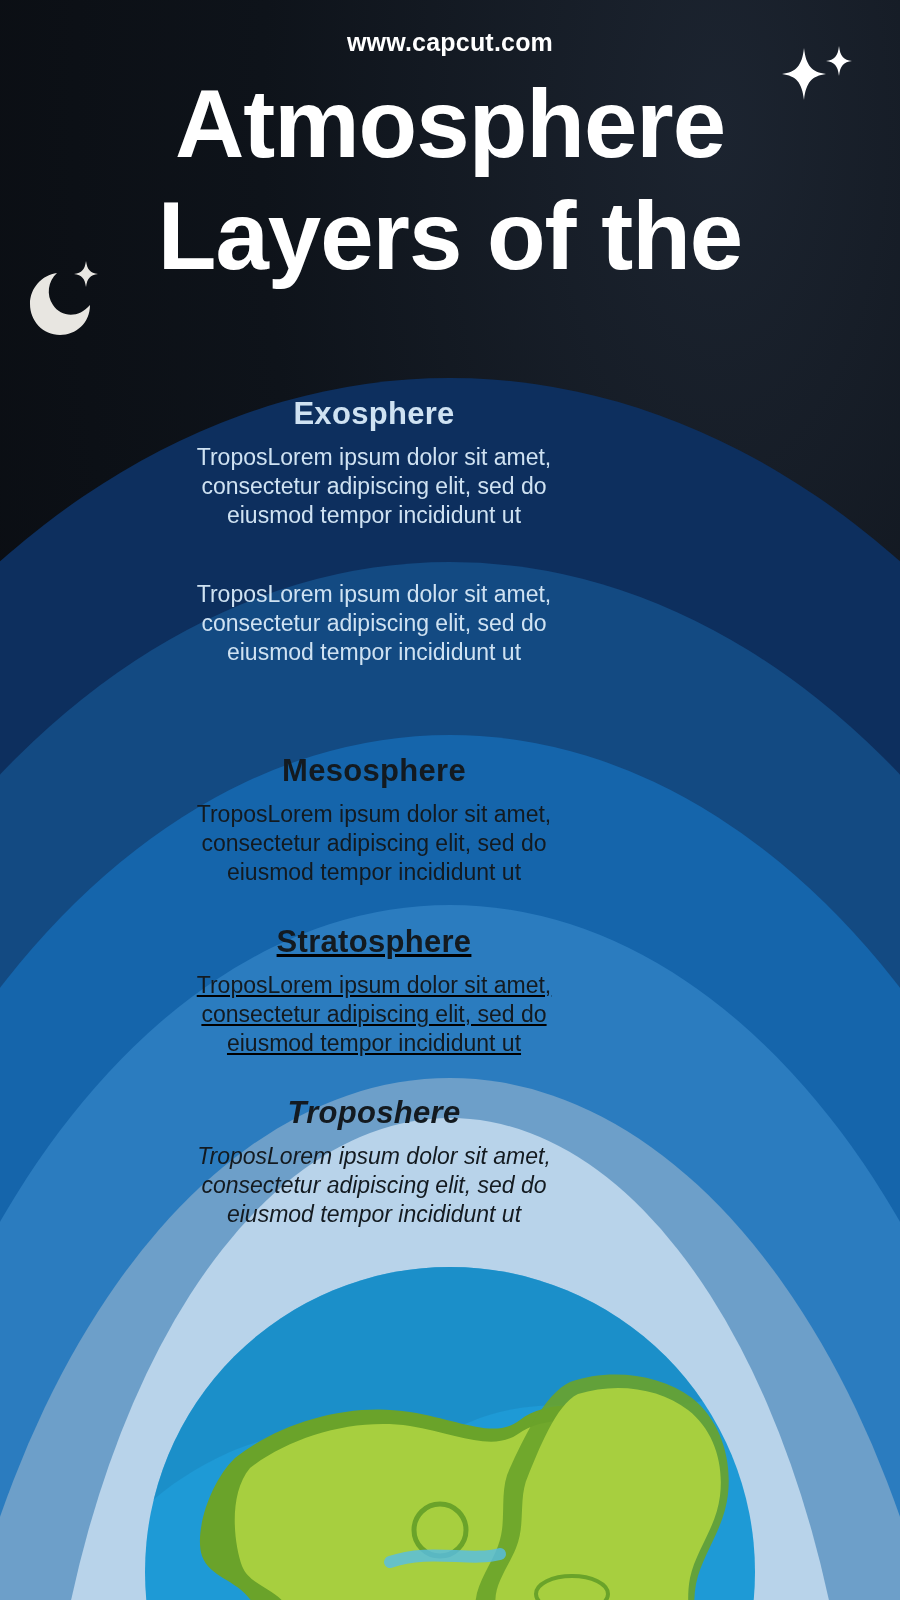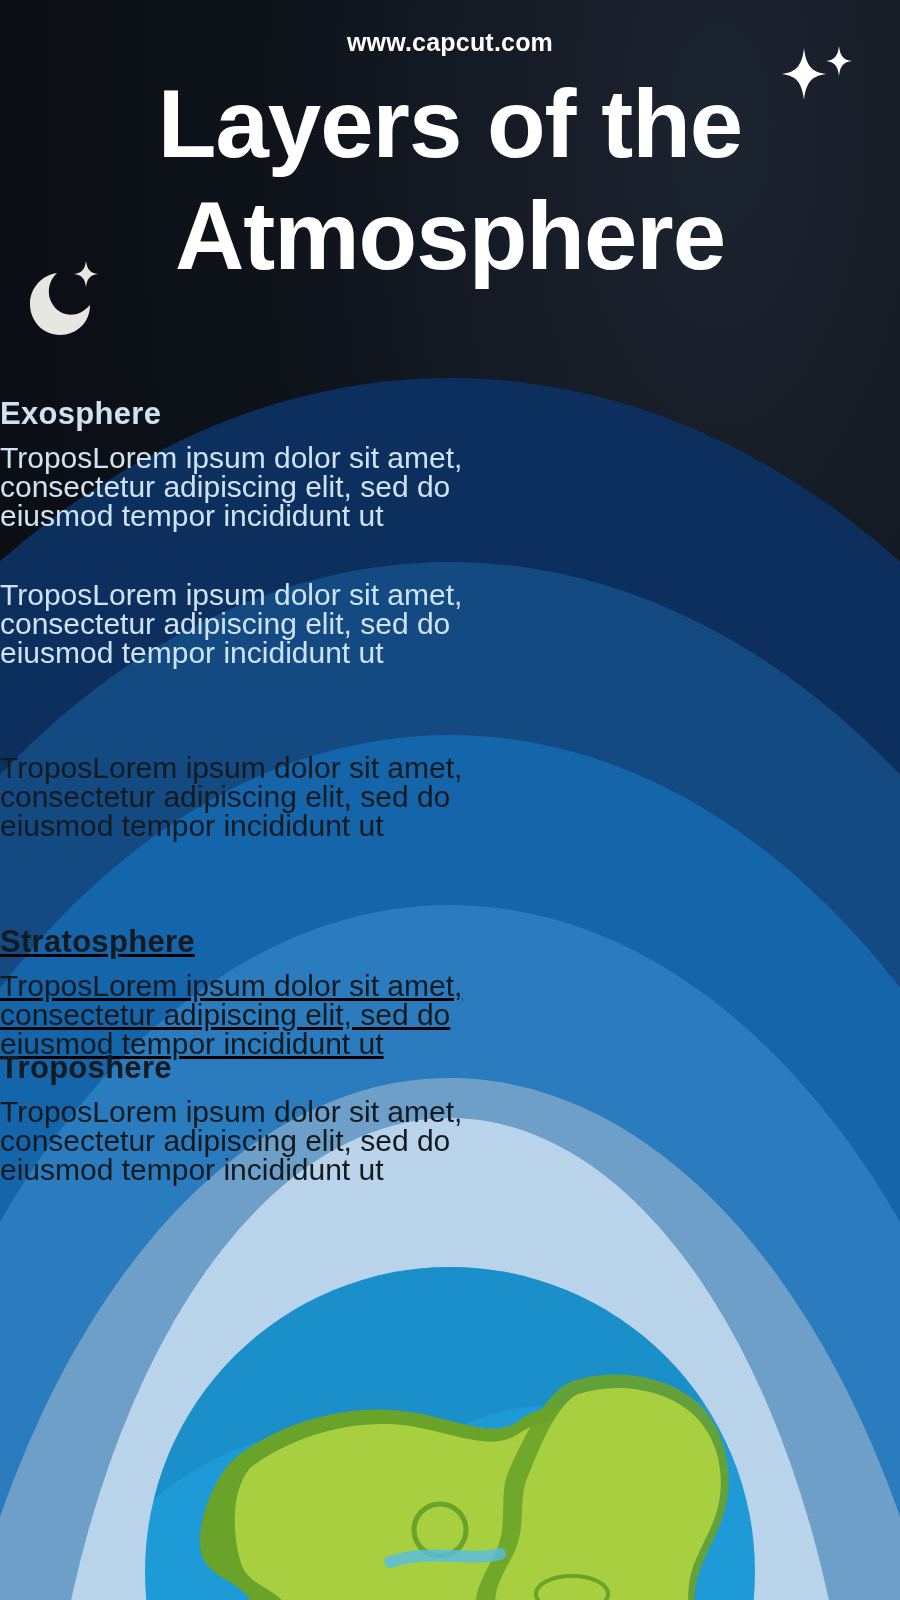--- a/index.html
+++ b/index.html
@@ -61,41 +61,41 @@
   #arc-thermo { width:1560px; height:2320px; top:562px;  background:#134a82; z-index:11; }
   #arc-meso   { width:1400px; height:2160px; top:735px;  background:#1565ab; z-index:12; }
   #arc-strato { width:1230px; height:1990px; top:905px;  background:#2b7cbf; z-index:13; }
   #arc-tropo  { width:1050px; height:1810px; top:1078px; background:#6d9fc9; z-index:14; }
   #arc-inner  { width:820px;  height:1560px; top:1118px; background:#b8d3ea; z-index:15; }
 
   
   .layer {
     position:absolute;
     left:0; width:748px;
-    text-align:left;
+    text-align:center;
     z-index:25;
   }
   .layer h2 {
     font-size:31px;
     font-weight:bold;
     letter-spacing:0.3px;
     margin-bottom:11px;
   }
   .layer p {
-    font-size:30px;
+    font-size:23px;
     line-height:29px;
     font-weight:400;
   }
   .layer p .ln { display:block; }
 
   #layer-exo     { top:396px; }
   #layer-thermo  { top:580px; }
   #layer-meso    { top:753px; }
   #layer-strato  { top:924px;text-decoration:underline; }
-  #layer-tropo   { top:1050px; }
+  #layer-tropo   { top:1095px;font-style:italic; }
 
   .light h2, .light p { color:#cfe2f2; }
   .dark  h2, .dark  p { color:#131a20; }
 
   
   #earth-wrap {
     position:absolute;
     left:50%; top:1262px;
     width:620px; height:620px;
     transform:translateX(-50%);
@@ -109,22 +109,22 @@
 
   <div class="arc" id="arc-exo"></div>
   <div class="arc" id="arc-thermo"></div>
   <div class="arc" id="arc-meso"></div>
   <div class="arc" id="arc-strato"></div>
   <div class="arc" id="arc-tropo"></div>
   <div class="arc" id="arc-inner"></div>
 
   <div class="site-url">www.capcut.com</div>
   <div class="title">
+    <span class="line">Atmosphere</span>
     <span class="line">Layers of the</span>
-    <span class="line">Atmosphere</span>
   </div>
 
   <svg class="sparkle-big" viewBox="0 0 44 52">
     <path d="M22 0 C24 18 30 24 44 26 C30 28 24 34 22 52 C20 34 14 28 0 26 C14 24 20 18 22 0 Z" fill="#ffffff"></path>
   </svg>
   <svg class="sparkle-small" viewBox="0 0 26 30">
     <path d="M13 0 C14.2 10.5 17.6 14 26 15 C17.6 16 14.2 19.5 13 30 C11.8 19.5 8.4 16 0 15 C8.4 14 11.8 10.5 13 0 Z" fill="#ffffff"></path>
   </svg>
 
   <svg class="moon" viewBox="0 0 78 82">
@@ -143,20 +143,21 @@
 
   <div class="layer light" id="layer-thermo">
     <p>
       <span class="ln">TroposLorem ipsum dolor sit amet,</span>
       <span class="ln">consectetur adipiscing elit, sed do</span>
       <span class="ln">eiusmod tempor incididunt ut</span>
     </p>
   </div>
 
   <div class="layer dark" id="layer-meso">
+    <h2>Mesosphere</h2>
     <p>
       <span class="ln">TroposLorem ipsum dolor sit amet,</span>
       <span class="ln">consectetur adipiscing elit, sed do</span>
       <span class="ln">eiusmod tempor incididunt ut</span>
     </p>
   </div>
 
   <div class="layer dark" id="layer-strato">
     <h2>Stratosphere</h2>
     <p>

